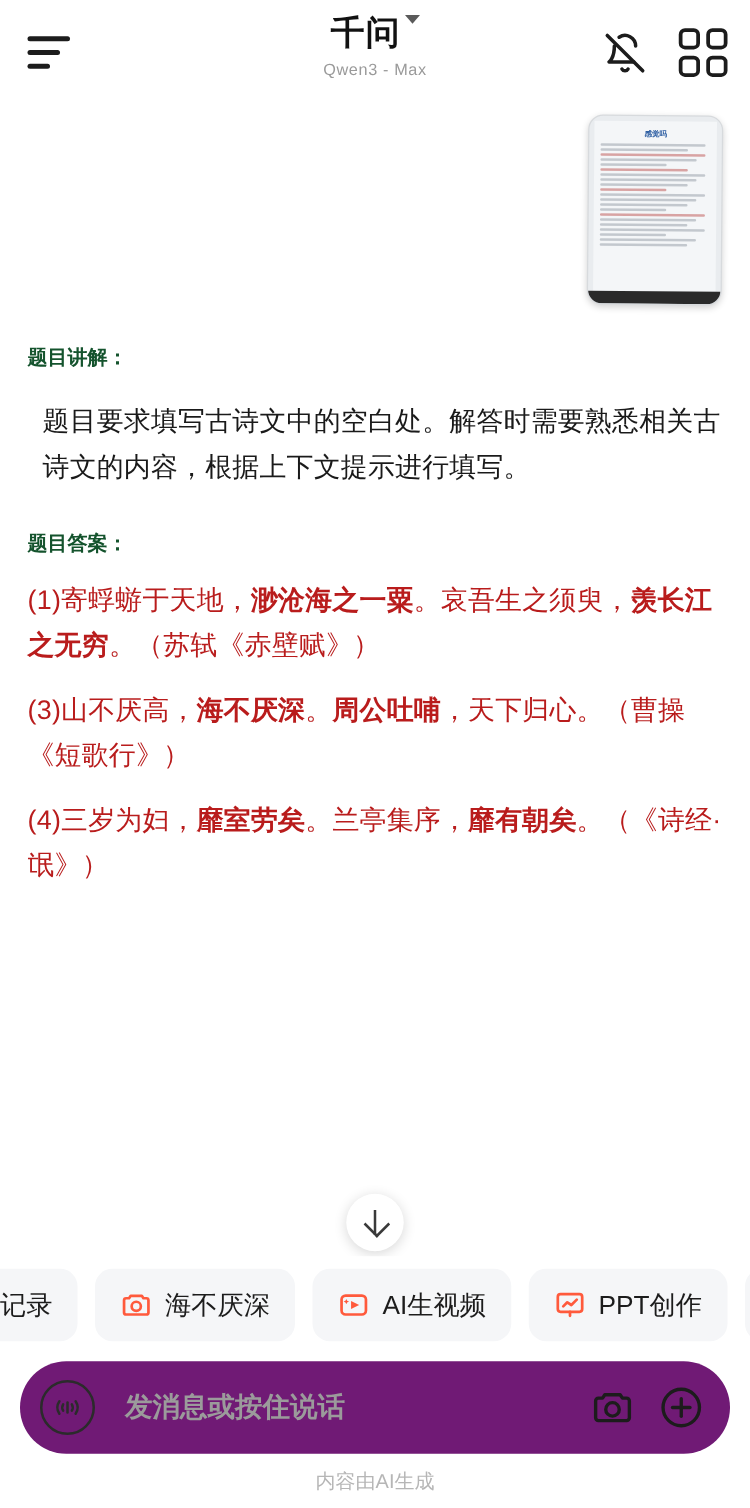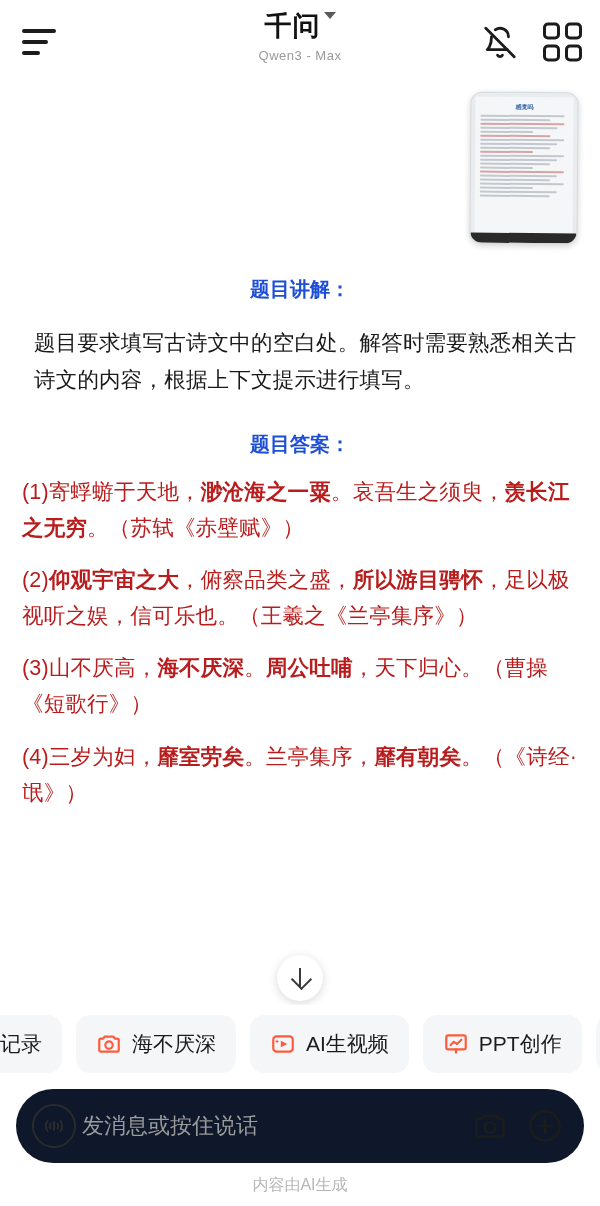--- a/index.html
+++ b/index.html
@@ -106,21 +106,21 @@
   .thumb .ln.s3 { width: 60%; }
   .thumb .ln.s4 { width: 88%; }
   .thumb .bar-bottom {
     position: absolute; left: 0; right: 0; bottom: 0; height: 10px; background: #2a2a2a;
   }
 
   h2.q-heading {
     font-size: 25px; font-weight: bold; margin: 22px 0 0 0; color: #111;
   }
   h3.sec-heading {
-    font-size: 20px; font-weight: bold; margin: 32px 0 0 0; color: #1d4ed8; text-align: center;
+    font-size: 16px; font-weight: bold; margin: 32px 0 0 0; color: #14532d;
   }
   p.para {
     font-size: 21.5px; line-height: 1.72; margin: 22px 0 0 12px; color: #1a1a1a;
     letter-spacing: .2px;
   }
   p.ans {
     font-size: 21.5px; line-height: 1.68; margin: 16px 0 0 0; color: #b91c1c;
     letter-spacing: .2px;
   }
   p.ans b { font-weight: bold; }
@@ -171,25 +171,26 @@
     cursor: pointer;
     white-space: nowrap;
   }
   .chip.cut-left { border-top-left-radius: 0; border-bottom-left-radius: 0; padding-left: 12px; }
   .chip-ico { width: 26px; height: 26px; display:flex; align-items:center; justify-content:center; }
 
   
   .inputbar-wrap { flex: 0 0 auto; padding: 8px 16px 0 16px; }
   .inputbar {
     height: 74px;
-    background: #0f172a;
+    background: #701a75;
     border-radius: 37px;
     display: flex; align-items: center;
     padding: 0 20px 0 16px;
-    gap: 6px;
+    gap: 24px;
+    font-weight: bold;
   }
   .voice-circle {
     width: 44px; height: 44px; border-radius: 50%;
     border: 2px solid #2b2b2b;
     display:flex; align-items:center; justify-content:center;
     flex: 0 0 auto;
   }
   .placeholder {
     flex: 1 1 auto;
     font-size: 22px;
@@ -278,21 +279,20 @@
     </div>
 
 
     <h3 class="sec-heading">题目讲解：</h3>
     <p class="para">题目要求填写古诗文中的空白处。解答时需要熟悉相关古诗文的内容，根据上下文提示进行填写。</p>
 
     <h3 class="sec-heading">题目答案：</h3>
 
     <div id="answers">
         <p class="ans"><span>(1)寄蜉蝣于天地，</span><b>渺沧海之一粟</b><span>。哀吾生之须臾，</span><b>羡长江之无穷</b><span>。（苏轼《赤壁赋》）</span></p>
-        <p class="ans"><span>(2)</span><b>仰观宇宙之大</b><span>，俯察品类之盛，</span><b>所以游目骋怀</b><span>，足以极视听之娱，信可乐也。（王羲之《兰亭集序》）</span></p>
         <p class="ans"><span>(3)山不厌高，</span><b>海不厌深</b><span>。</span><b>周公吐哺</b><span>，天下归心。（曹操《短歌行》）</span></p>
         <p class="ans"><span>(4)三岁为妇，</span><b>靡室劳矣</b><span>。兰亭集序，</span><b>靡有朝矣</b><span>。（《诗经·氓》）</span></p>
       </div>
 
     <div class="scroll-down">
       <span class="arrow"></span>
     </div>
   </div>
 
   <div class="chips" id="chips">

